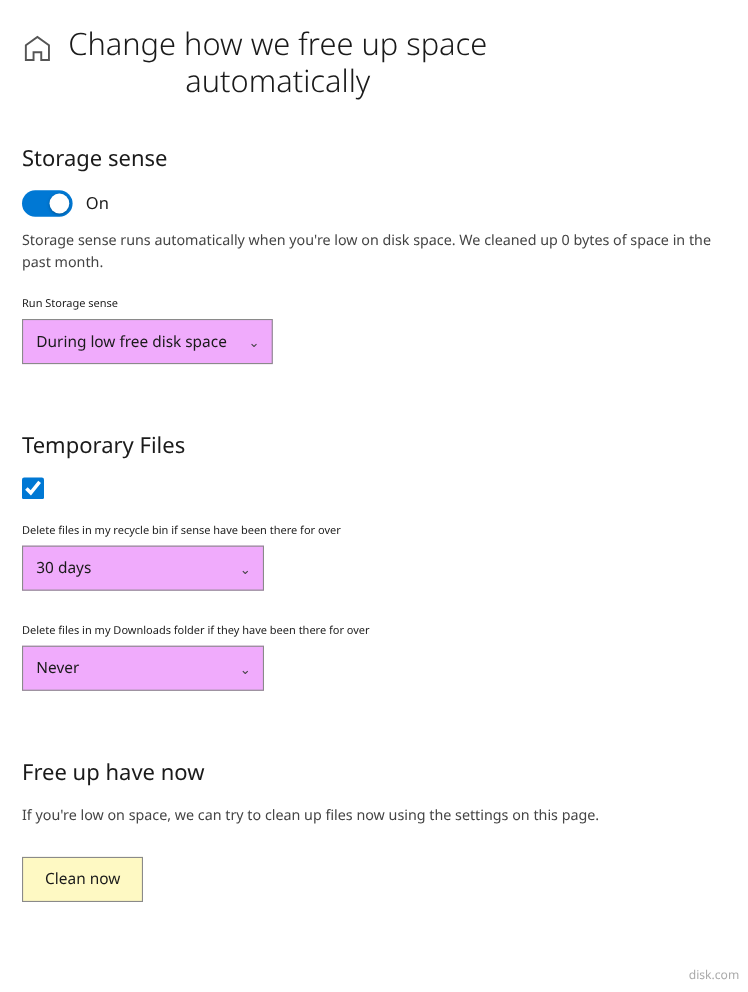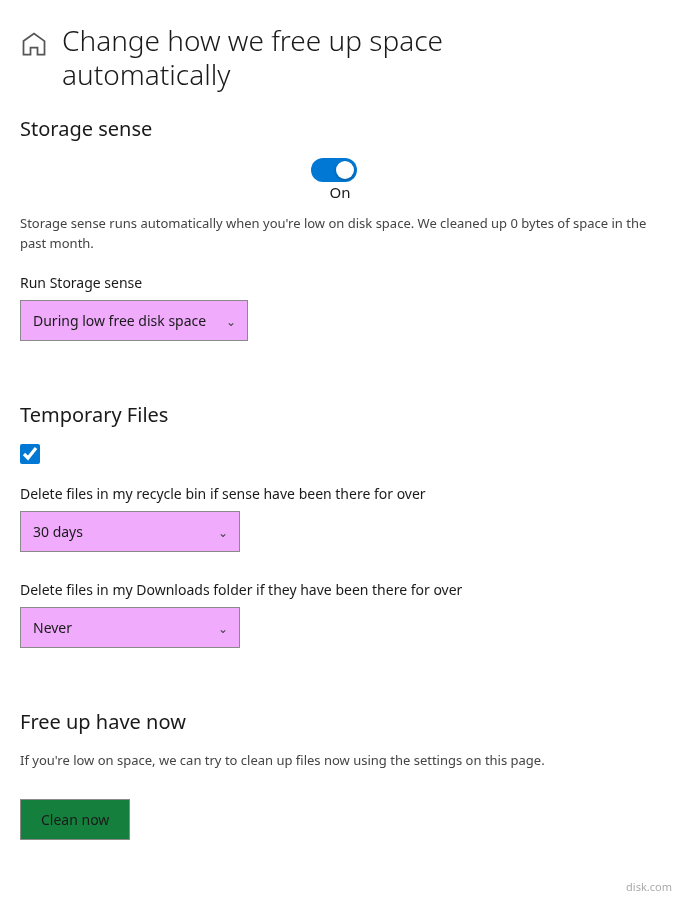--- a/index.html
+++ b/index.html
@@ -18,22 +18,23 @@
     }
 
     .page-container {
       padding: 16px 20px 30px 20px;
       max-width: 680px;
     }
 
     .header-row {
       display: flex;
       align-items: flex-start;
-      margin-bottom: 24px;
+      margin-bottom: 39px;
       padding-top: 8px;
+      text-align: center;
     }
 
     .home-icon {
       width: 28px;
       height: 28px;
       margin-right: 14px;
       margin-top: 6px;
       flex-shrink: 0;
       color: #555;
     }
@@ -50,21 +51,20 @@
       font-weight: 400;
       color: #1a1a1a;
       margin-bottom: 16px;
     }
 
     
     .toggle-row {
       display: flex;
       align-items: center;
       margin-bottom: 12px;
-      flex-direction: column;
     }
 
     .toggle-switch {
       position: relative;
       width: 46px;
       height: 24px;
       margin-right: 12px;
       cursor: pointer;
       flex-shrink: 0;
     }
@@ -101,21 +101,21 @@
     }
 
     .description-text {
       font-size: 13px;
       color: #444;
       line-height: 1.5;
       margin-bottom: 20px;
     }
 
     .field-label {
-      font-size: 14px;
+      font-size: 10px;
       color: #1a1a1a;
       margin-bottom: 8px;
     }
 
     
     .dropdown-wrapper {
       position: relative;
       display: inline-block;
       margin-bottom: 28px;
     }
@@ -176,21 +176,21 @@
     .temp-files-section {
       margin-bottom: 32px;
     }
 
     .free-space-section {
       margin-bottom: 24px;
     }
 
     
     .clean-now-btn {
-      background: #15803d;
+      background: #fef9c3;
       border: 1px solid #8a8a8a;
       padding: 10px 20px;
       font-size: 14px;
       color: #1a1a1a;
       cursor: pointer;
       font-family: inherit;
       margin-top: 8px;
     }
 
     .watermark {

